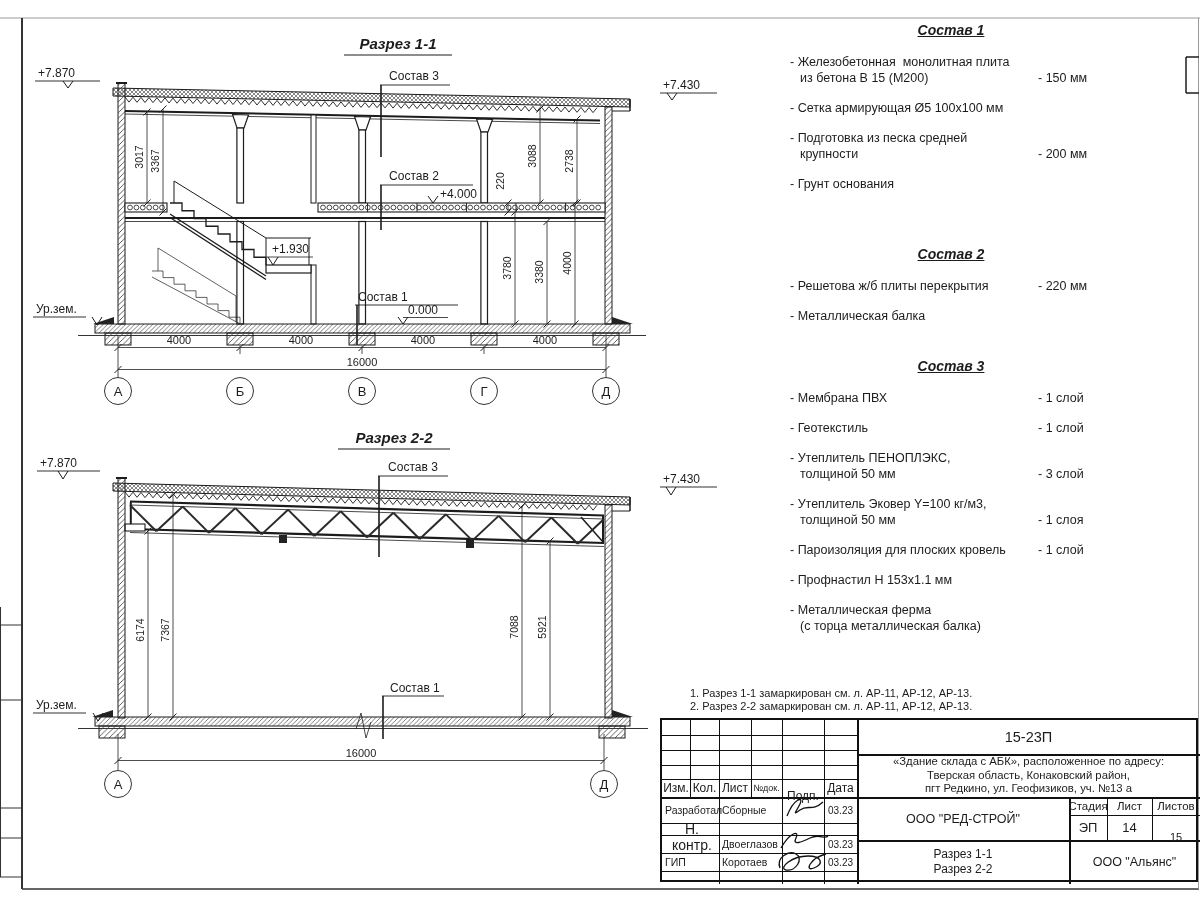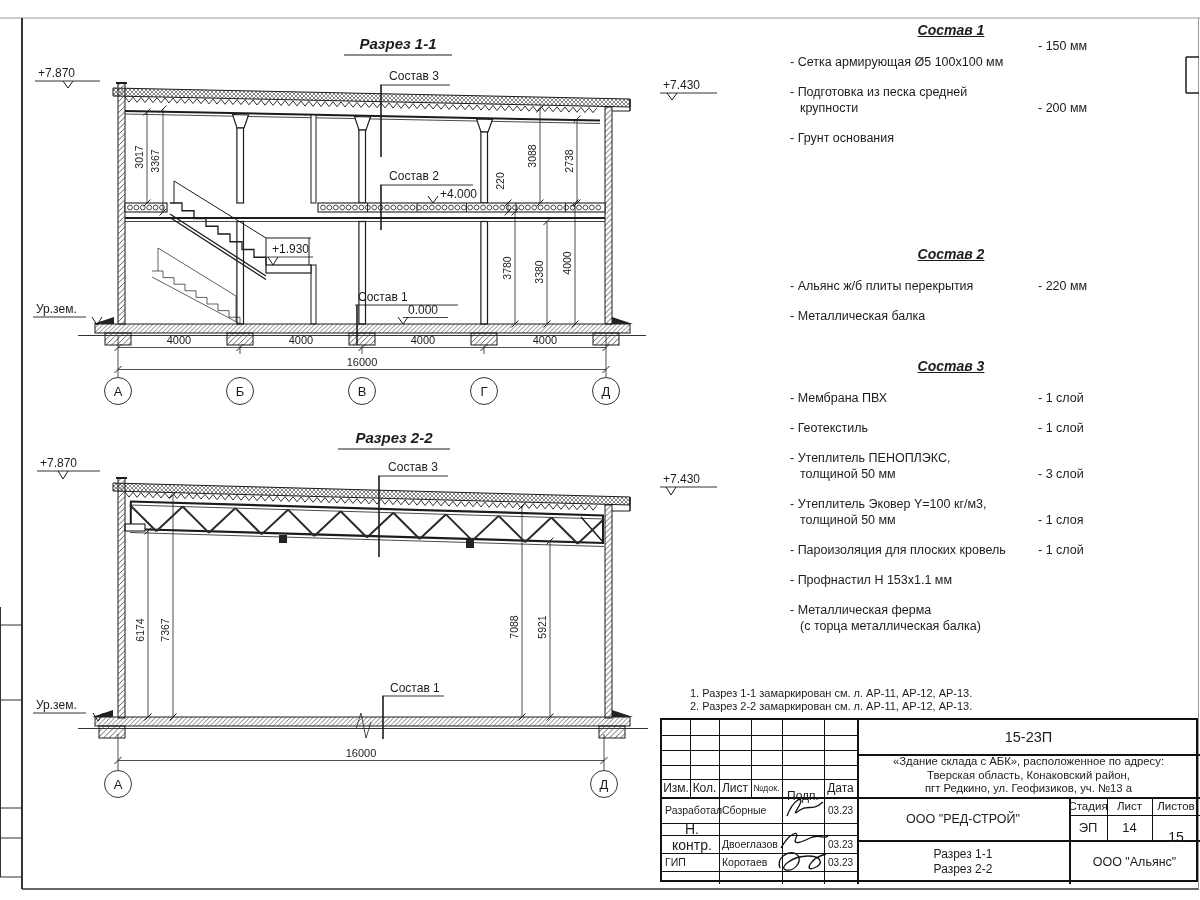--- a/index.html
+++ b/index.html
@@ -421,41 +421,43 @@
         <line x1="546.5" y1="720.5" x2="553.5" y2="713.5" stroke="#222" stroke-width="1"></line>
         <line x1="114.5" y1="764" x2="121.5" y2="757" stroke="#222" stroke-width="1"></line>
         <line x1="600.5" y1="764" x2="607.5" y2="757" stroke="#222" stroke-width="1"></line>
       </g>
 </svg>
 
 
 <div class="comp" style="top:22px">
   <div class="comp-title">Состав 1</div>
   <div class="ci">
+        <div class="ci-name">- Железобетонная  монолитная плита
+из бетона В 15 (М200)</div>
         <div class="ci-val">- 150 мм</div>
       </div>
   <div class="ci">
         <div class="ci-name">- Сетка армирующая Ø5 100х100 мм</div>
         <div class="ci-val"></div>
       </div>
   <div class="ci">
         <div class="ci-name">- Подготовка из песка средней
 крупности</div>
         <div class="ci-val">- 200 мм</div>
       </div>
   <div class="ci">
         <div class="ci-name">- Грунт основания</div>
         <div class="ci-val"></div>
       </div>
 </div>
 
 <div class="comp" style="top:246px">
   <div class="comp-title">Состав 2</div>
   <div class="ci">
-        <div class="ci-name">- Альянс ж/б плиты перекрытия</div>
+        <div class="ci-name">- Решетова ж/б плиты перекрытия</div>
         <div class="ci-val">- 220 мм</div>
       </div>
   <div class="ci">
         <div class="ci-name">- Металлическая балка</div>
         <div class="ci-val"></div>
       </div>
 </div>
 
 <div class="comp" style="top:358px">
   <div class="comp-title">Состав 3</div>
@@ -542,21 +544,21 @@
   <div class="tb-cell" style="left:195px;top:0;width:343px;height:34px;font-size:14.5px">15-23П</div>
   <div class="tb-cell" style="left:195px;top:34px;width:343px;height:43px;font-size:11.3px;line-height:13.5px;white-space:pre-line">«Здание склада с АБК», расположенное по адресу:
 Тверская область, Конаковский район,
 пгт Редкино, ул. Геофизиков, уч. №13 а</div>
   <div class="tb-cell" style="left:195px;top:77px;width:212px;height:43px;font-size:12.5px">ООО "РЕД-СТРОЙ"</div>
   <div class="tb-cell" style="left:407px;top:77px;width:38px;height:18px;font-size:11.5px">Стадия</div>
   <div class="tb-cell" style="left:445px;top:77px;width:45px;height:18px;font-size:11.5px">Лист</div>
   <div class="tb-cell" style="left:490px;top:77px;width:48px;height:18px;font-size:11.5px">Листов</div>
   <div class="tb-cell" style="left:407px;top:95px;width:38px;height:25px;font-size:13px">ЭП</div>
   <div class="tb-cell" style="left:445px;top:95px;width:45px;height:25px;font-size:13px">14</div>
-  <div class="tb-cell" style="left:490px;top:95px;width:48px;height:43px;font-size:14px">15</div>
+  <div class="tb-cell" style="left:490px;top:95px;width:48px;height:43px;font-size:11px">15</div>
   <div class="tb-cell" style="left:195px;top:120px;width:212px;height:44px;font-size:12px;line-height:15px;white-space:pre-line">Разрез 1-1
 Разрез 2-2</div>
   <div class="tb-cell" style="left:407px;top:120px;width:131px;height:44px;font-size:12.5px">ООО "Альянс"</div>
 
   <svg class="sig" style="left:122px;top:74px" width="42" height="28" viewBox="0 0 42 28">
     <path d="M3,22 C10,4 20,2 16,10 C12,18 8,22 16,16 C24,10 28,18 39,8" fill="none" stroke="#111" stroke-width="1.3"></path>
   </svg>
   <svg class="sig" style="left:116px;top:108px" width="52" height="26" viewBox="0 0 52 26">
     <path d="M3,20 C12,4 22,2 18,10 C14,18 24,14 32,10 C42,5 46,12 50,8" fill="none" stroke="#111" stroke-width="1.3"></path>
   </svg>

